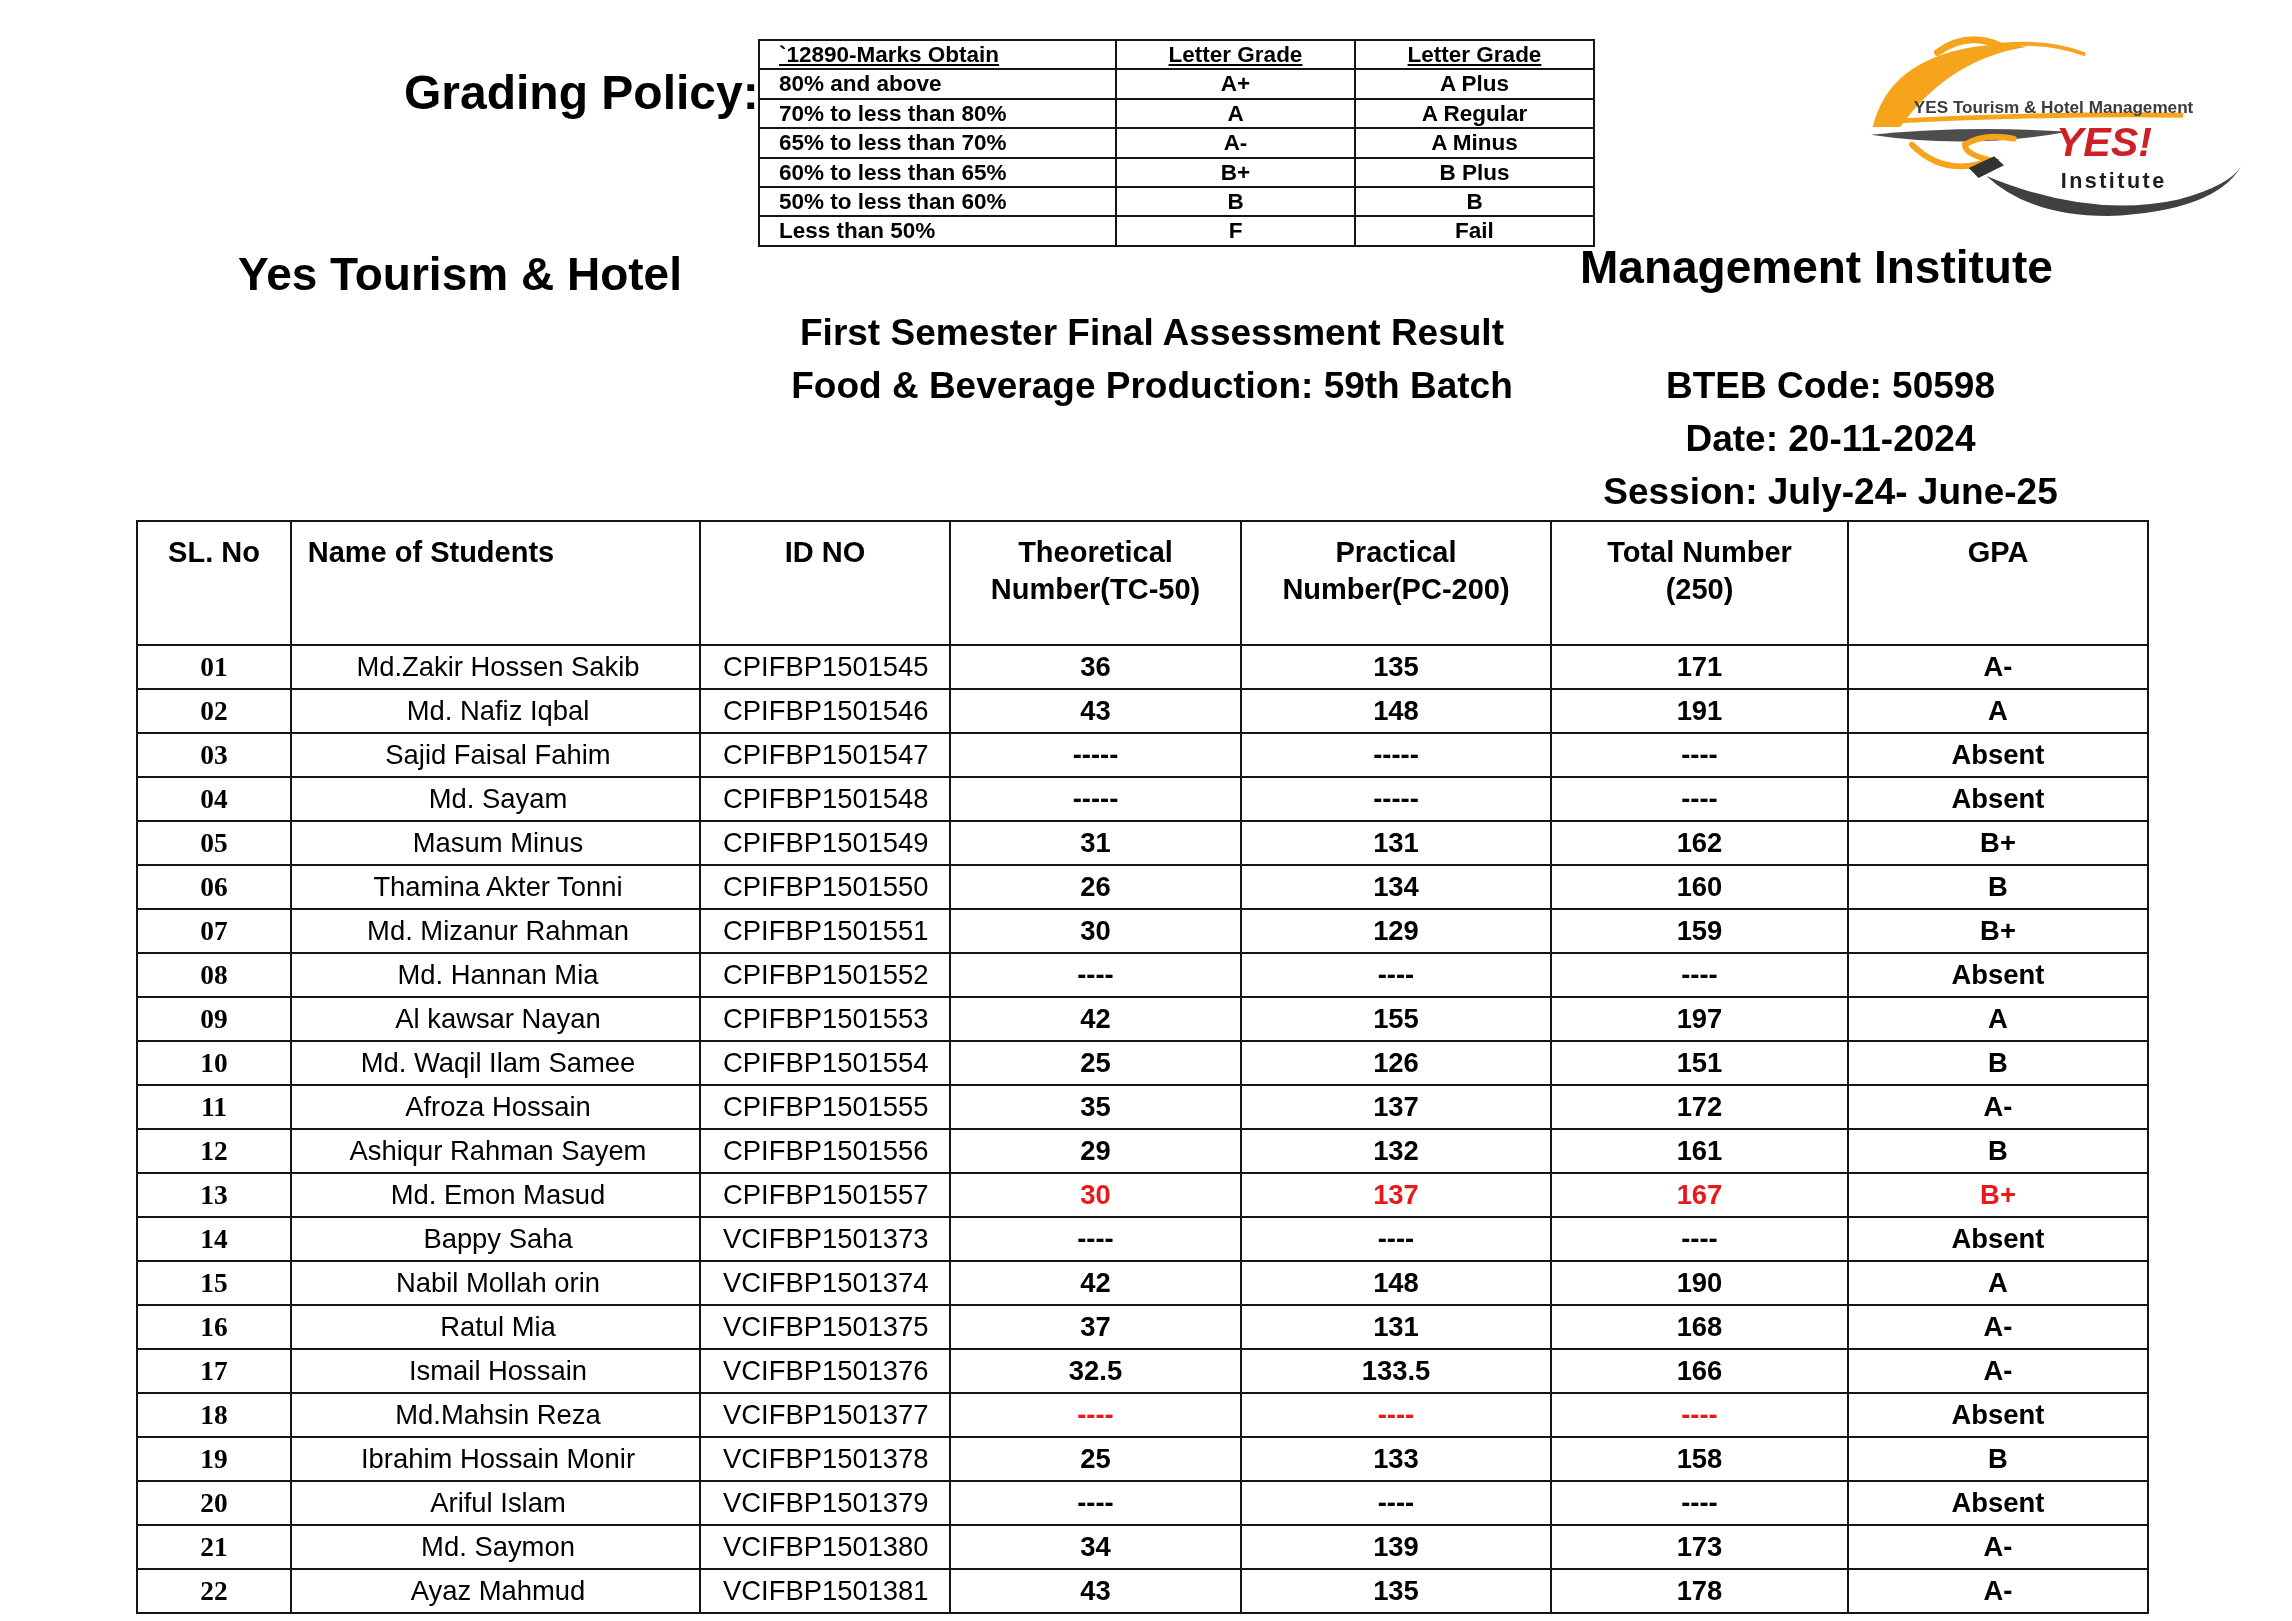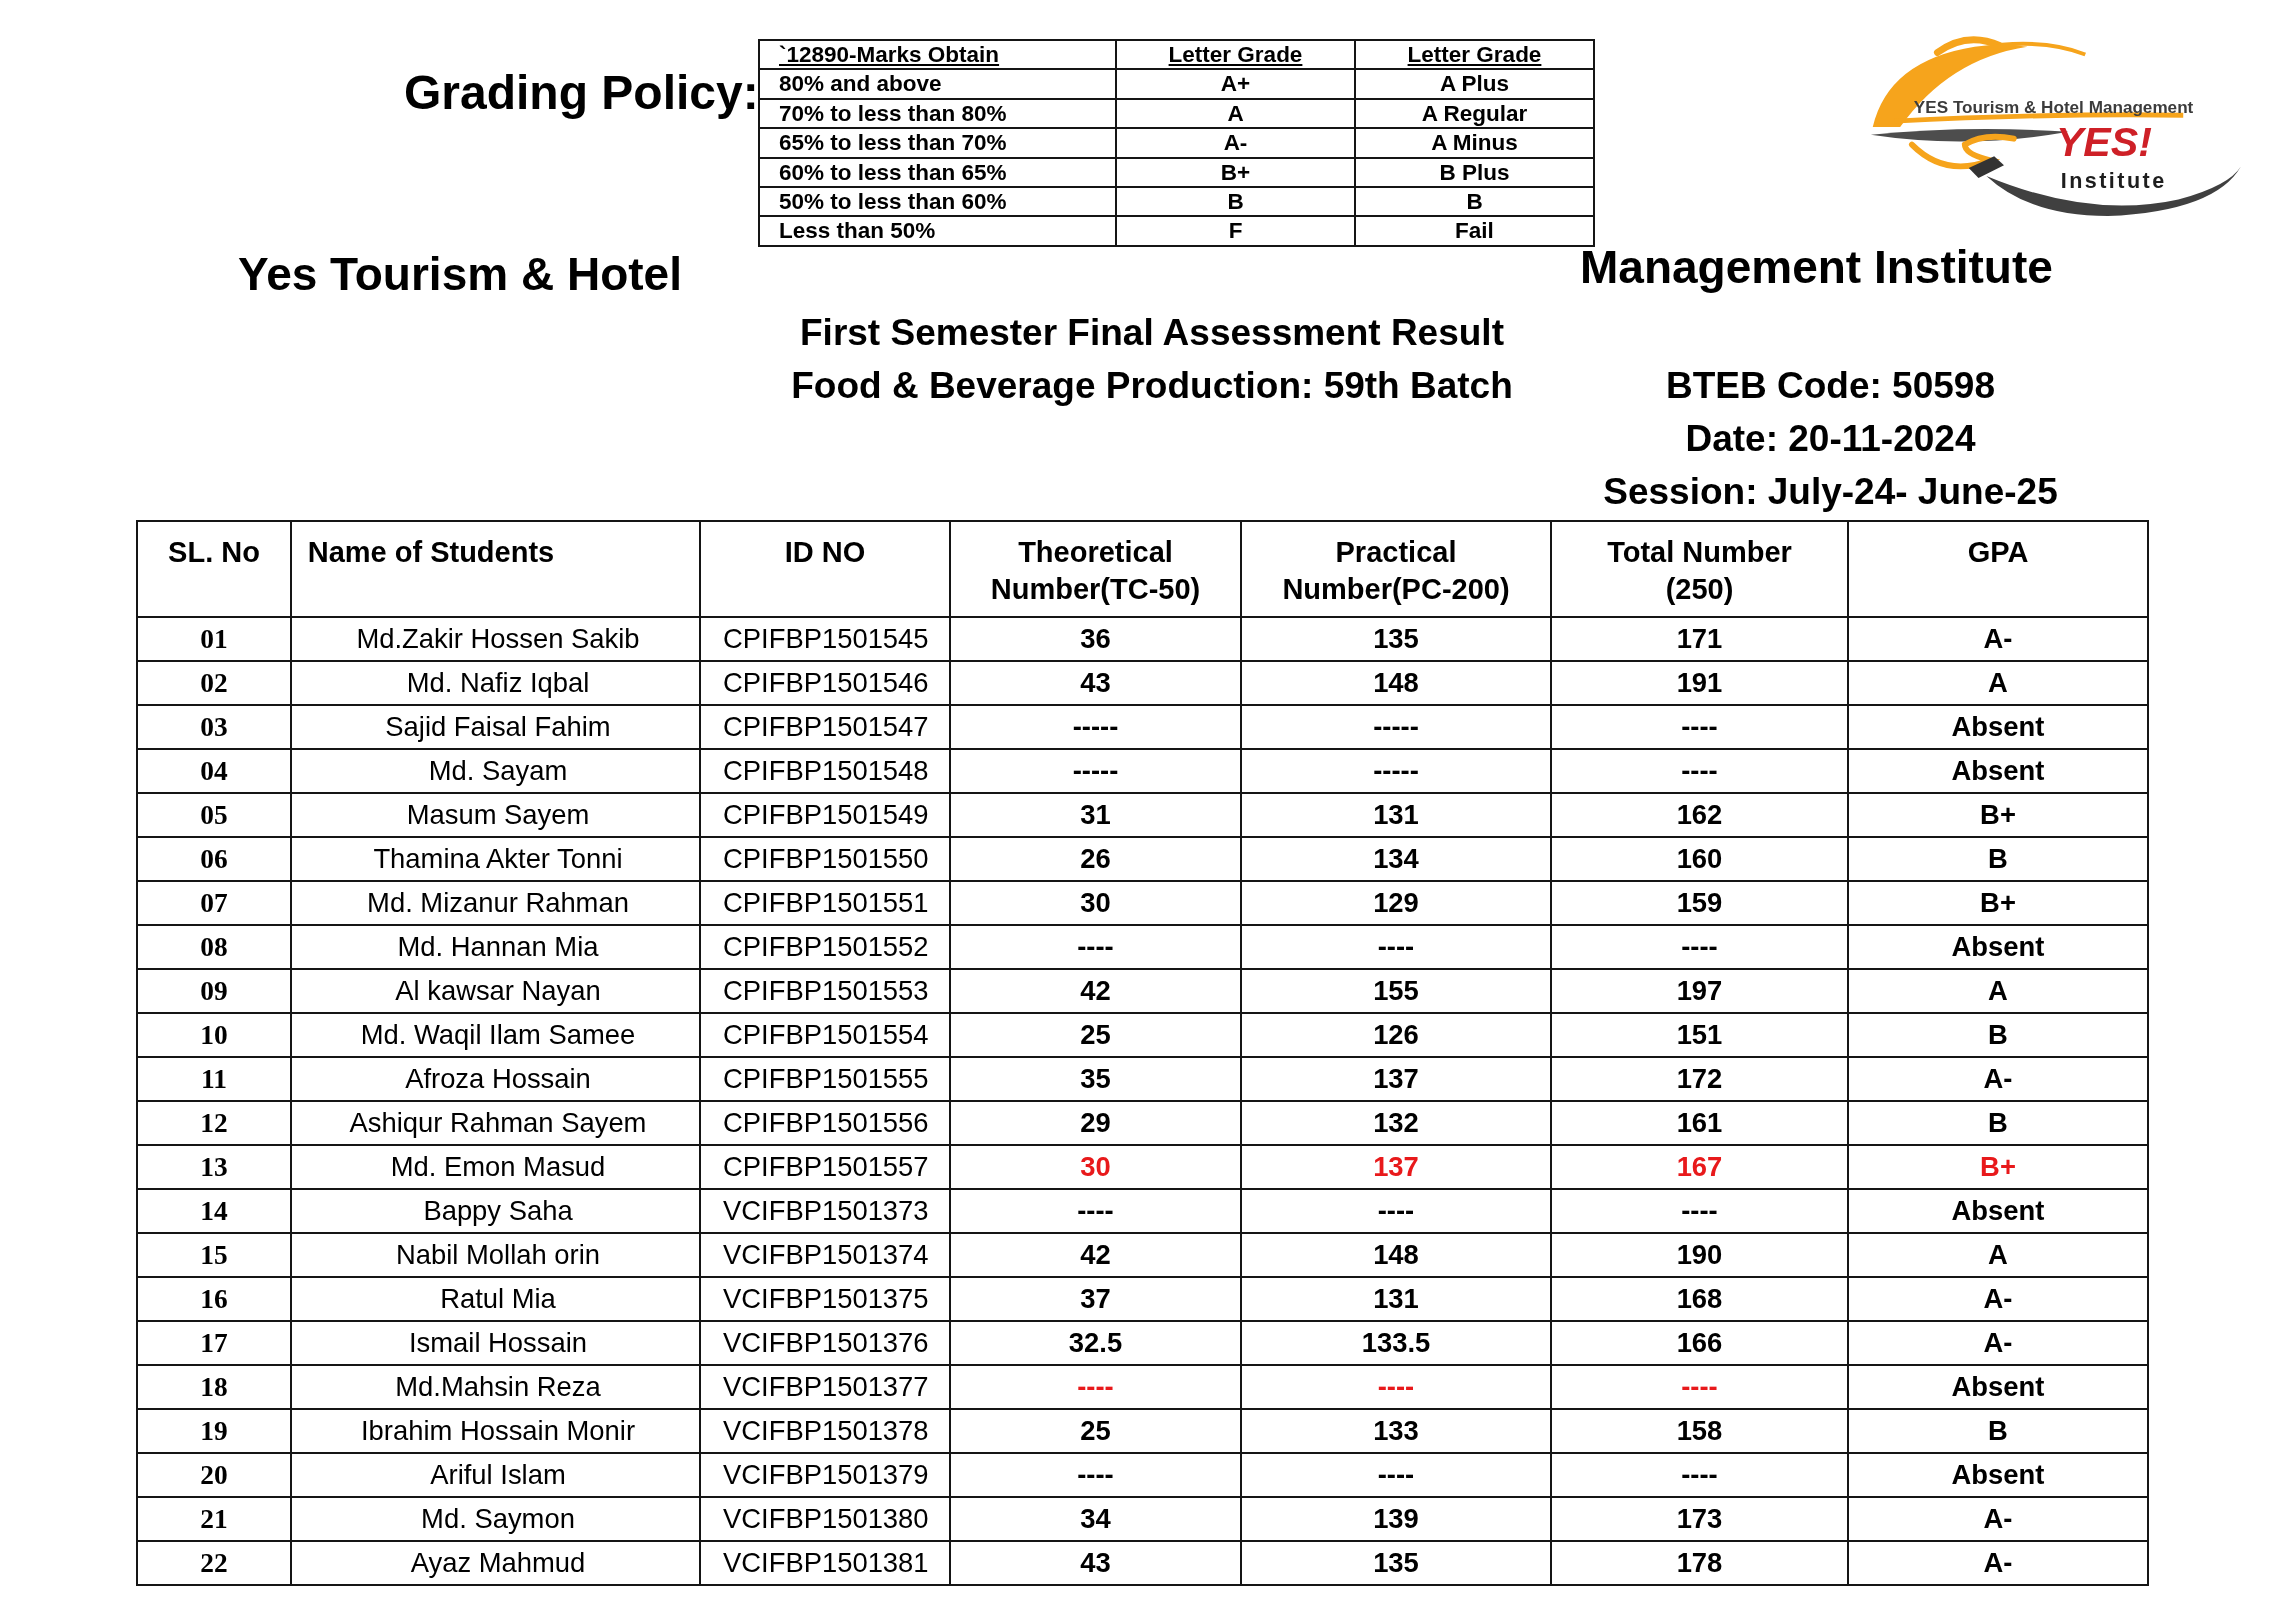--- a/index.html
+++ b/index.html
@@ -32,21 +32,21 @@
   .logo{position:absolute;left:1855px;top:29px;width:392px;height:191px;}
 
   
   .res-table{
     position:absolute;left:136px;top:520px;border-collapse:collapse;table-layout:fixed;
     border:2.9px solid #111;
   }
   .res-table th,.res-table td{border:2px solid #151515;overflow:hidden;}
   .res-table th{font-size:29px;font-weight:700;vertical-align:top;padding-top:11.8px;line-height:37px;}
   .res-table th.th-name{text-align:left;padding-left:15.7px;margin-left:20px;}
-  .res-table thead tr{height:96px;}
+  .res-table thead tr{height:124px;}
   .res-table tbody tr{height:44px;}
   .res-table td{font-size:27.4px;vertical-align:middle;white-space:nowrap;}
   .col-sl{width:154px;} .col-name{width:409px;} .col-id{width:250px;}
   .col-th{width:291px;} .col-pr{width:310px;} .col-tot{width:297px;} .col-gpa{width:300px;}
   td.sl{font-family:"Liberation Serif",serif;font-weight:700;text-align:center;margin-top:8px;}
   td.name{text-align:center;padding-left:6px;}
   td.id{text-align:left;padding-left:22px;}
   td.num{text-align:center;font-weight:700;}
   .red{color:#E8191B;}
 </style>
@@ -205,21 +205,21 @@
       <td class="name">Md. Sayam</td>
       <td class="id">CPIFBP1501548</td>
       <td class="num">-----</td>
       <td class="num">-----</td>
       <td class="num">----</td>
       <td class="num">Absent</td>
     </tr>
 
     <tr>
       <td class="sl">05</td>
-      <td class="name">Masum Sayem</td>
+      <td class="name">Masum Minus</td>
       <td class="id">CPIFBP1501549</td>
       <td class="num">31</td>
       <td class="num">131</td>
       <td class="num">162</td>
       <td class="num">B+</td>
     </tr>
 
     <tr>
       <td class="sl">06</td>
       <td class="name">Thamina Akter Tonni</td>

